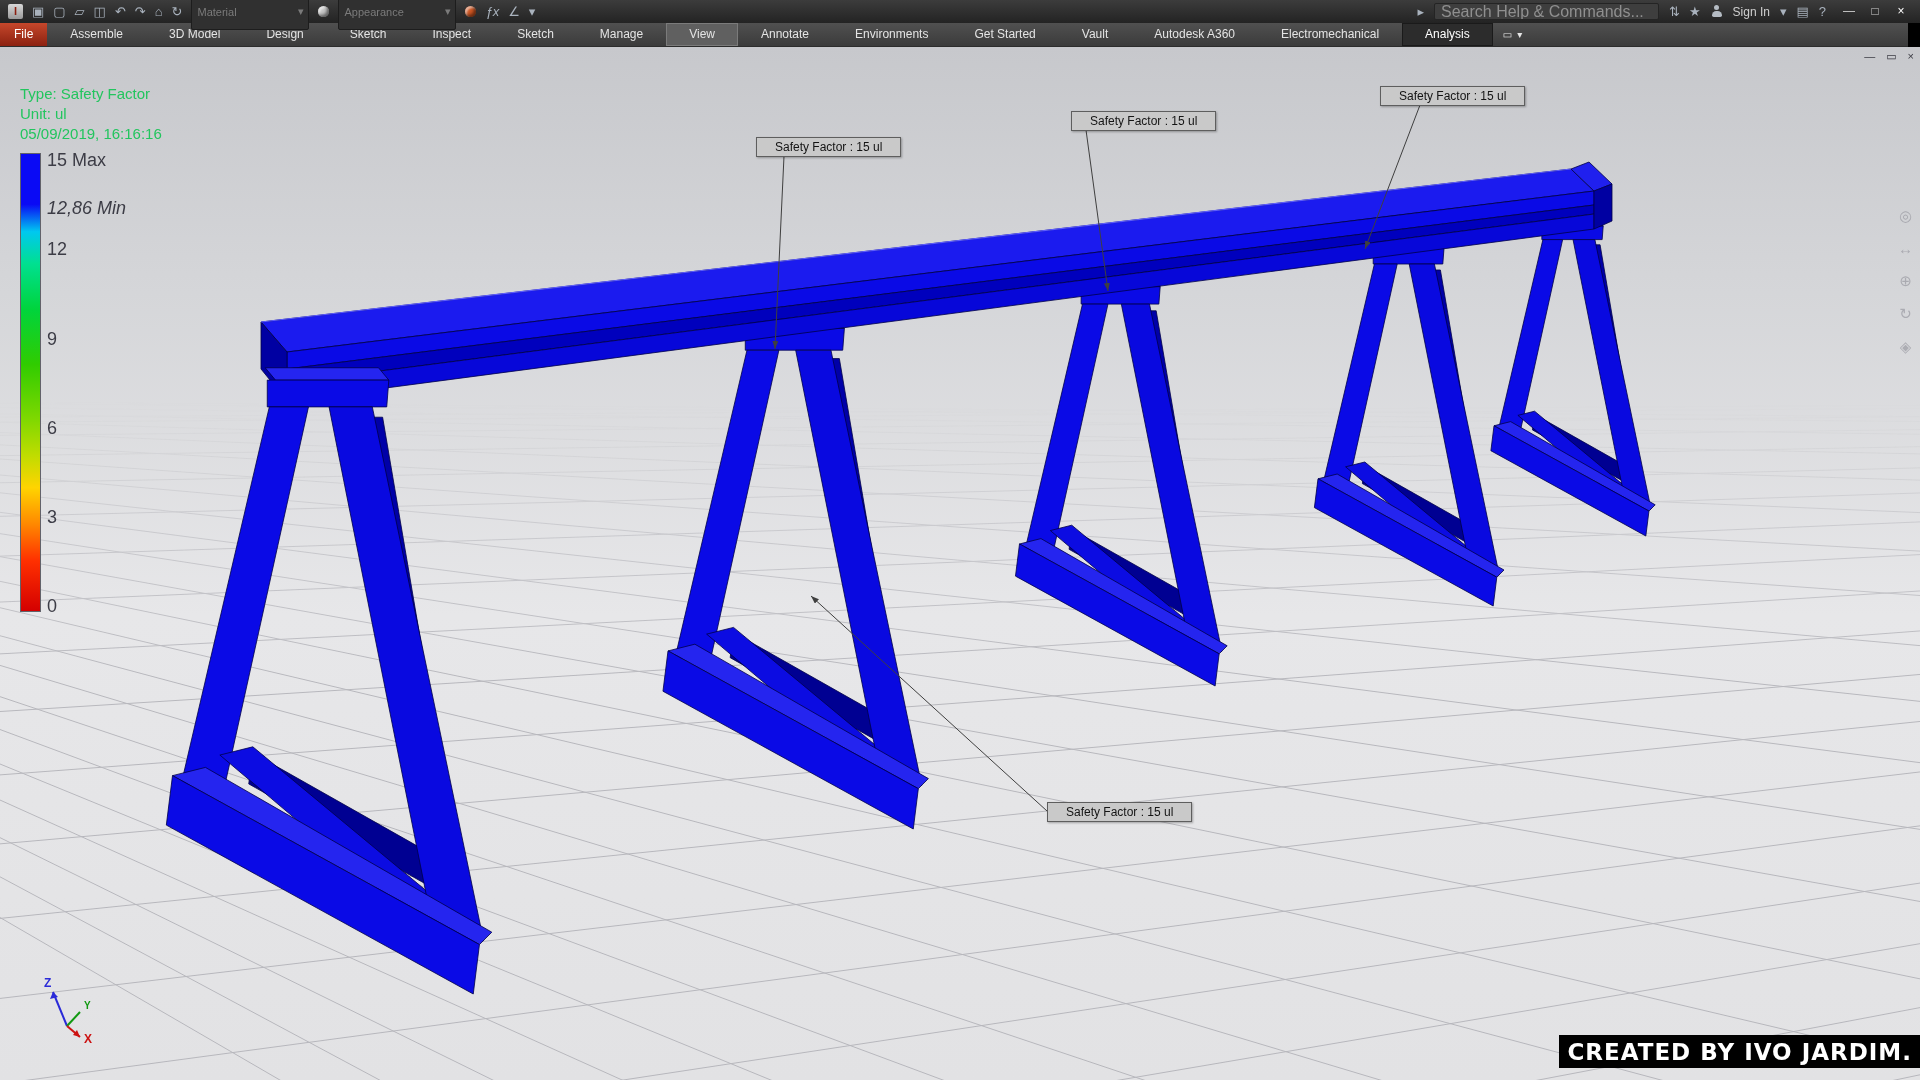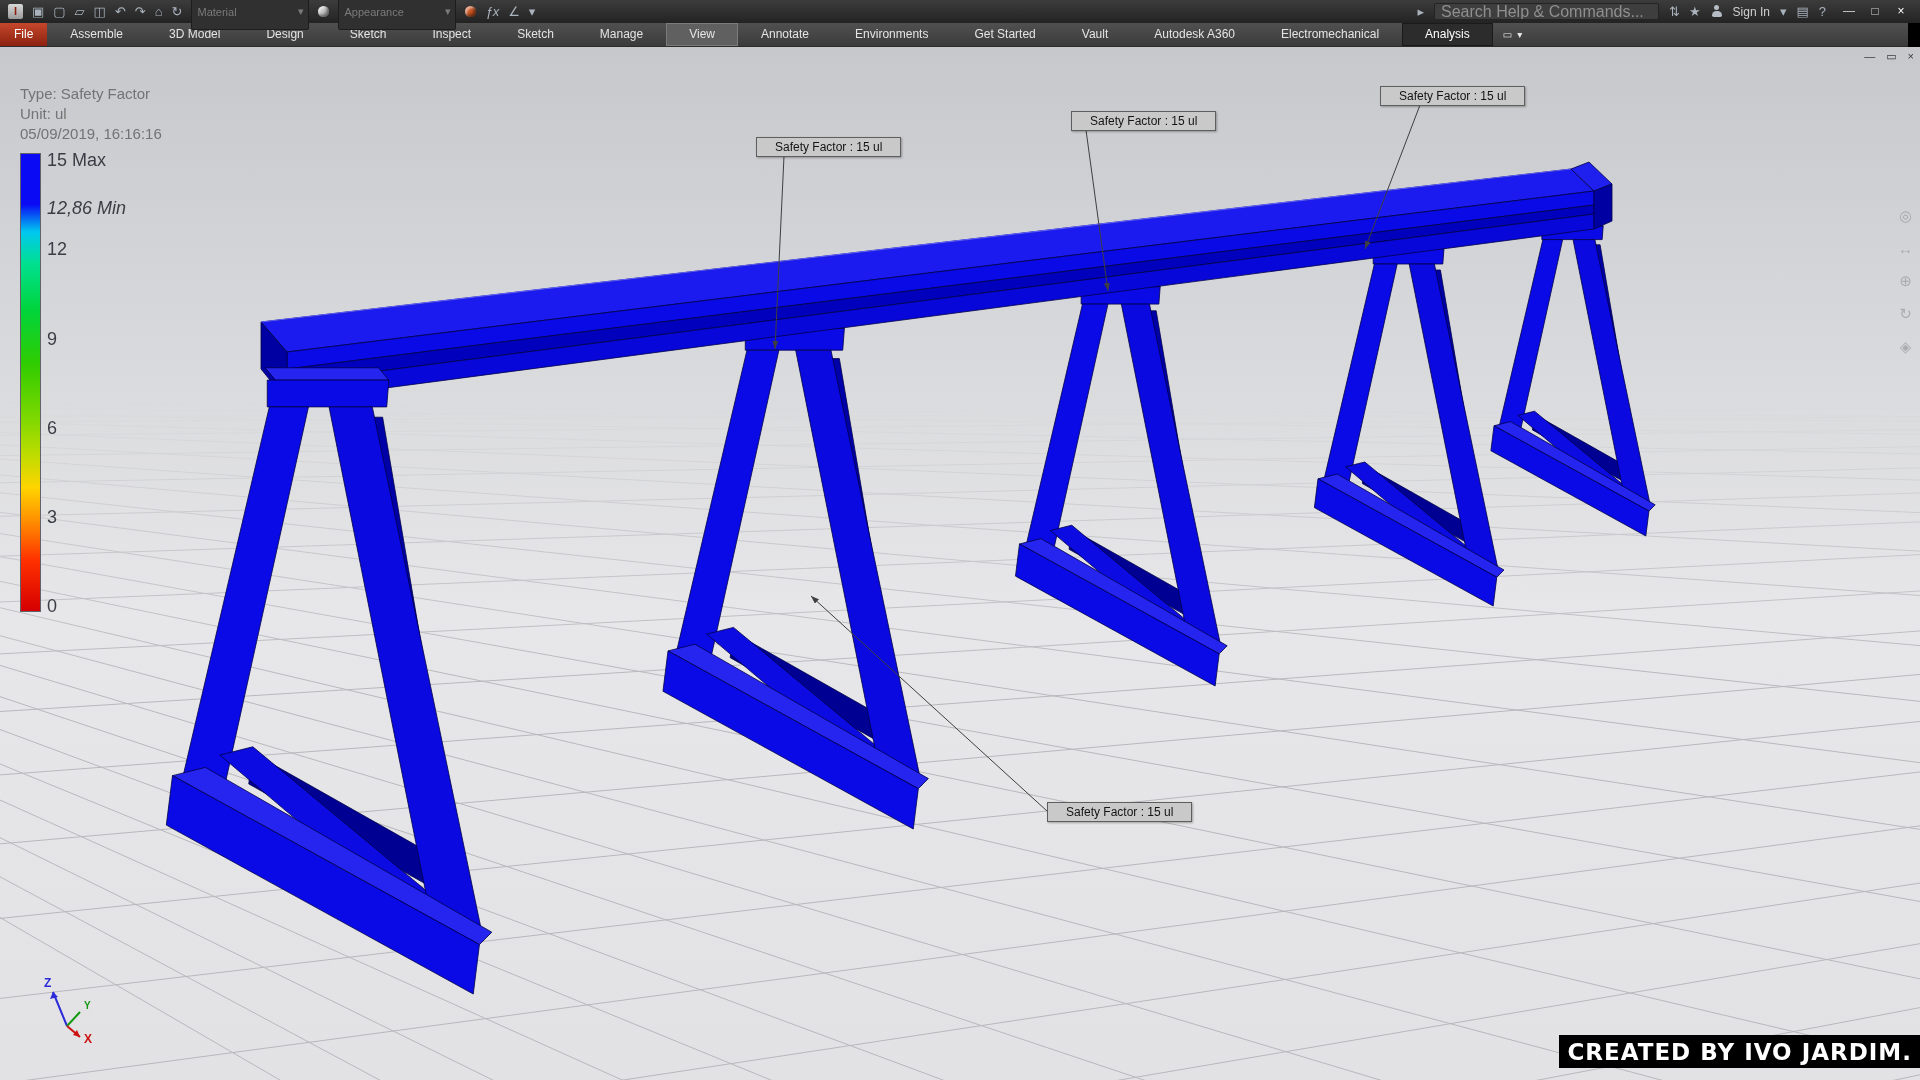--- a/index.html
+++ b/index.html
@@ -31,21 +31,21 @@
   .rtab{padding:4px 23px;font-size:12px;color:#e4e4e4;cursor:default;white-space:nowrap}
   .rtab.file{background:linear-gradient(#c5472b,#8c2110);color:#fff;padding:4px 14px}
   .rtab.hl{background:#606060;box-shadow:inset 0 0 0 1px #7b7b7b}
   .rtab.active{background:#2c2c2c;box-shadow:inset 0 0 0 1px #1a1a1a;color:#fff}
   .ribbon-extra{display:flex;align-items:center;gap:5px;margin-left:10px;color:#e6e6e6;font-size:10px}
   
   .viewport{position:absolute;top:47px;left:0;right:0;bottom:0;
     background:linear-gradient(180deg,#c7c8cc 0%,#d4d5d8 22%,#e7e7e9 55%,#e2e2e4 100%)}
   #scene{position:absolute;inset:0;width:1920px;height:1080px;pointer-events:none;z-index:5}
   
-  .results-info{position:absolute;left:20px;top:84px;font-size:15px;color:#737373;line-height:20px;z-index:10}
+  .results-info{position:absolute;left:20px;top:84px;font-size:15px;color:#22c55e;line-height:20px;z-index:10}
   .legend-bar{position:absolute;left:20px;top:153px;width:21px;height:459px;border:1px solid #62626a;z-index:10}
   .legend-label{position:absolute;left:47px;font-size:18px;color:#3c3c46;white-space:nowrap;z-index:10}
   .callout{position:absolute;background:#c9c9c9;border:1px solid #5e5e5e;font-size:12px;color:#141414;
     padding:2px 18px;white-space:nowrap;z-index:12;box-shadow:1px 1px 2px rgba(0,0,0,.3)}
   .doc-controls{position:absolute;top:3px;right:6px;display:flex;gap:11px;color:#3a3a42;font-size:11px;z-index:11}
   .navbar-right{position:absolute;top:160px;right:7px;display:flex;flex-direction:column;gap:15px;
     color:#82828c;opacity:.5;font-size:15px;text-align:center;z-index:11}
   .triad-label{position:absolute;font-size:12px;font-weight:bold;z-index:11}
   .watermark{position:absolute;right:0;bottom:12px;height:33px;min-width:360px;background:#000;color:#fff;
     display:flex;align-items:center;justify-content:flex-end;padding:0 8px;z-index:15;

